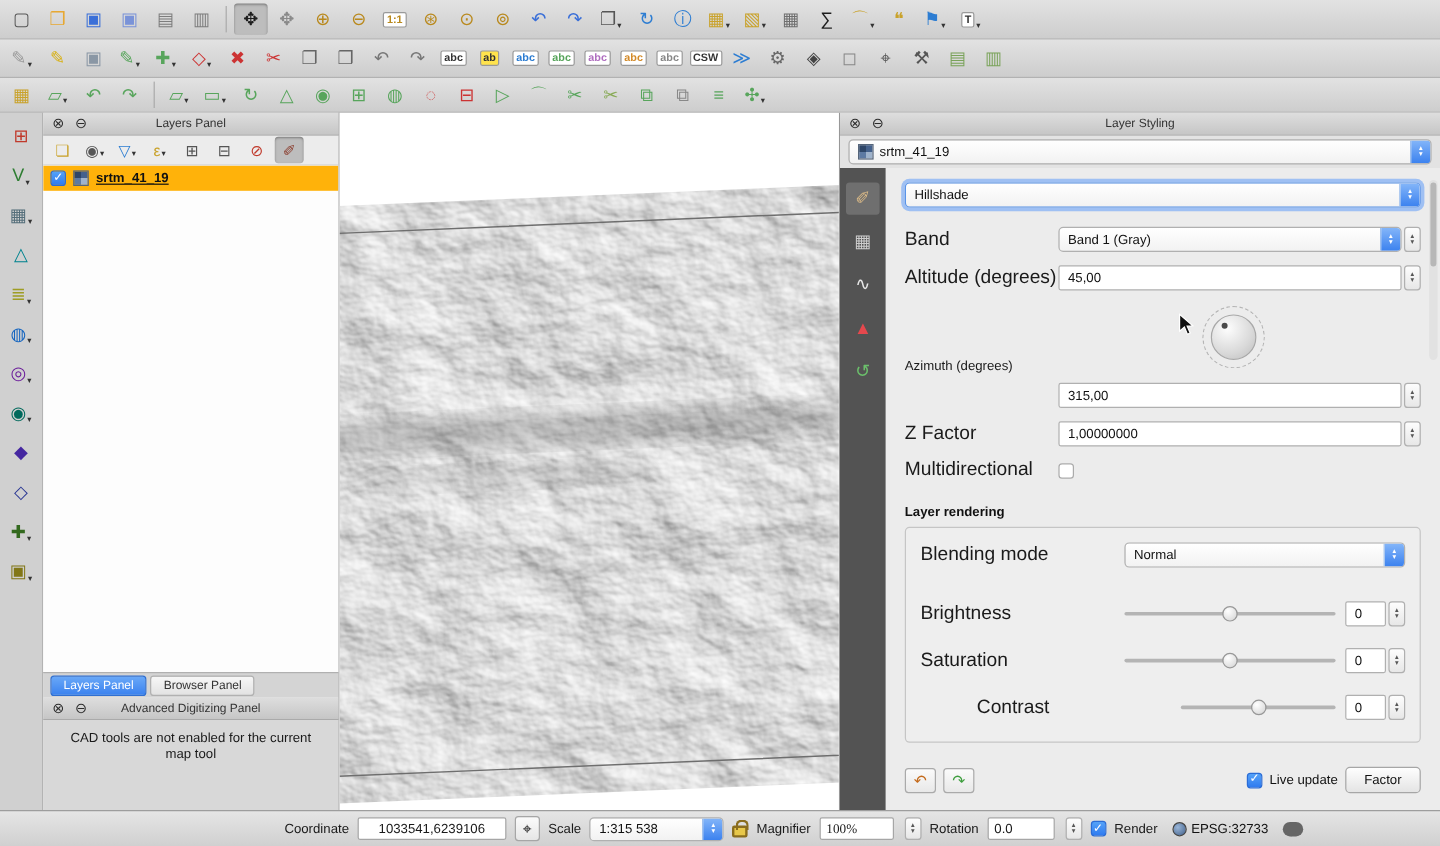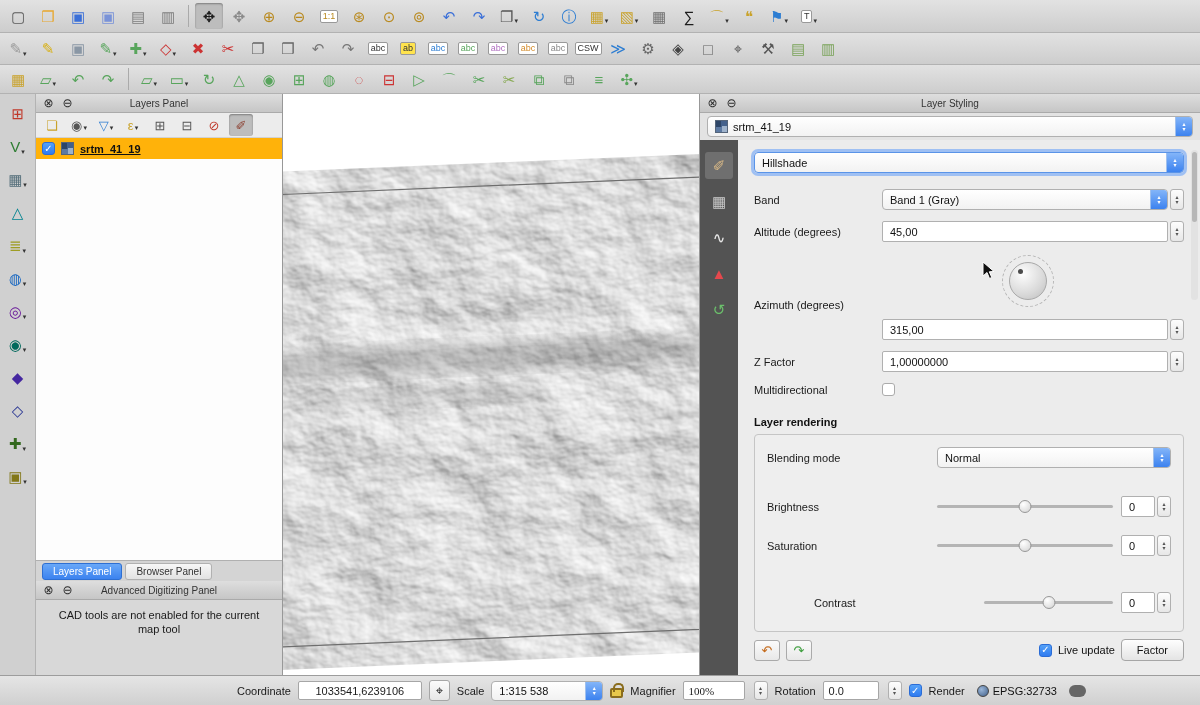--- a/index.html
+++ b/index.html
@@ -7,21 +7,21 @@
   body { font-family:"Liberation Sans", sans-serif; background:#d4d4d4; overflow:hidden; }
   .app { width:1200px; height:705px; display:flex; flex-direction:column; position:relative; }
 
   
   .tbrow { display:flex; align-items:center; background:linear-gradient(#e2e2e2,#cdcdcd);
            border-bottom:1px solid #b2b2b2; padding:0 3px; flex:0 0 auto; }
   #tb1 { height:33px; } #tb2 { height:32px; } #tb3 { height:29px; }
   .tb-icon { display:inline-flex; align-items:center; justify-content:center;
              min-width:28px; height:26px; border-radius:3px; margin:0 1px; cursor:default; }
   .tb-icon .glyph { font-size:15px; line-height:1; }
-  .tb-icon.ttile .glyph { font-size:9px; font-weight:normal; border:1px solid #999; background:#fff;
+  .tb-icon.ttile .glyph { font-size:9px; font-weight:bold; border:1px solid #999; background:#fff;
                           padding:1px 2px; border-radius:2px; }
   .tb-icon.pressed { background:#bdbdbd; box-shadow:inset 0 1px 2px rgba(0,0,0,.35); }
   .tb-icon .dd { font-size:7px; color:#333; margin-left:1px; align-self:flex-end; padding-bottom:4px; }
   .tb-sep { width:1px; height:22px; background:#aaa; margin:0 5px; display:inline-block; }
 
   
   .main { display:flex; height:581px; flex:0 0 auto; }
   .leftstrip { width:36px; background:#d0d0d0; border-right:1px solid #b3b3b3;
                display:flex; flex-direction:column; align-items:center; padding-top:5px; gap:5px; overflow:hidden; }
   .leftstrip .tb-icon { min-width:30px; height:28px; }
@@ -67,21 +67,21 @@
   .stepper { width:14px; height:21px; margin-left:2px; border:1px solid #b0b0b0; border-radius:3px;
              background:linear-gradient(#fdfdfd,#e7e7e7); color:#555; display:flex; flex-direction:column;
              align-items:center; justify-content:center; font-size:6px; line-height:5px; }
   .sbody { flex:1 1 auto; display:flex; min-height:0; }
   .stabs { width:38px; background:#535353; display:flex; flex-direction:column; align-items:center;
            padding-top:12px; gap:9px; flex:0 0 auto; }
   .stabs .tb-icon { min-width:28px; height:27px; }
   .stabs .tb-icon.pressed { background:#6f6f6f; box-shadow:none; }
   .scontent { flex:1 1 auto; position:relative; display:flex; flex-direction:column; padding:12px 16px 8px 16px; overflow:hidden; }
   .frow { display:flex; align-items:center; margin-bottom:11px; }
-  .frow .flabel { width:128px; flex:0 0 auto; font-size:11px; color:#1a1a1a; }
+  .frow .flabel { width:128px; flex:0 0 auto; font-size:16px; color:#1a1a1a; }
   .field { height:21px; border:1px solid #b0b0b0; background:#fff; border-radius:2px;
            font-size:11px; color:#111; display:flex; align-items:center; padding:0 7px; }
   .grow { flex:1 1 auto; }
   .dialblock { position:relative; height:62px; margin-bottom:4px; }
   .dialblock .flabel { position:absolute; left:0; bottom:4px; font-size:11px; color:#1a1a1a; }
   .dialring { position:absolute; left:248px; top:2px; width:52px; height:52px; border-radius:50%;
               border:1px dashed #b5b5b5; display:flex; align-items:center; justify-content:center; }
   .dial { width:38px; height:38px; border-radius:50%; border:1px solid #a8a8a8;
           background:radial-gradient(circle at 36% 30%, #fdfdfd, #d9d9d9 60%, #bcbcbc); position:relative; }
   .dial::after { content:""; position:absolute; left:8px; top:6px; width:5px; height:5px;
@@ -652,21 +652,21 @@
               <span class="slider">
                   <span class="track"></span>
                   <span class="thumb"></span>
                 </span>
               <span class="field valbox">0</span>
               <span class="stepper">
                   <span>▴</span>
                   <span>▾</span>
                 </span>
             </div>
-            <div class="frow" style="margin-bottom:36px;">
+            <div class="frow" style="margin-bottom:18px;">
               <span class="flabel" style="width:170px;">Saturation</span>
               <span class="slider">
                   <span class="track"></span>
                   <span class="thumb"></span>
                 </span>
               <span class="field valbox">0</span>
               <span class="stepper">
                   <span>▴</span>
                   <span>▾</span>
                 </span>

